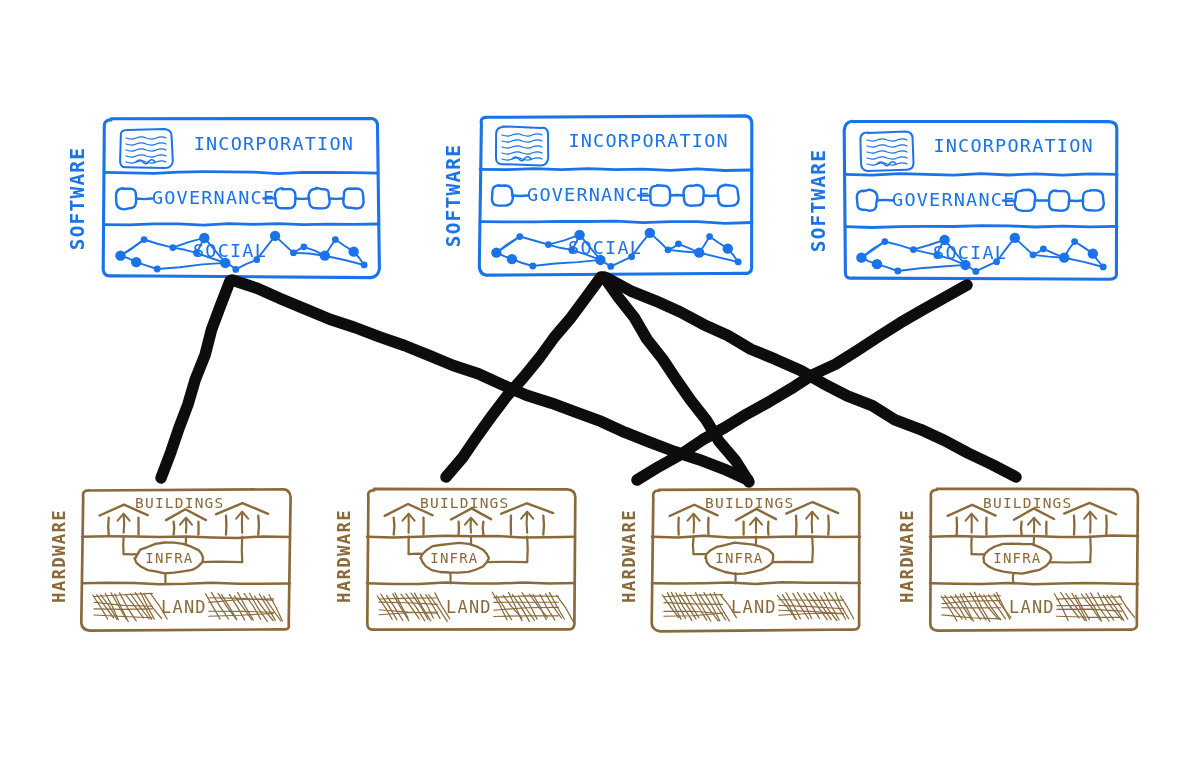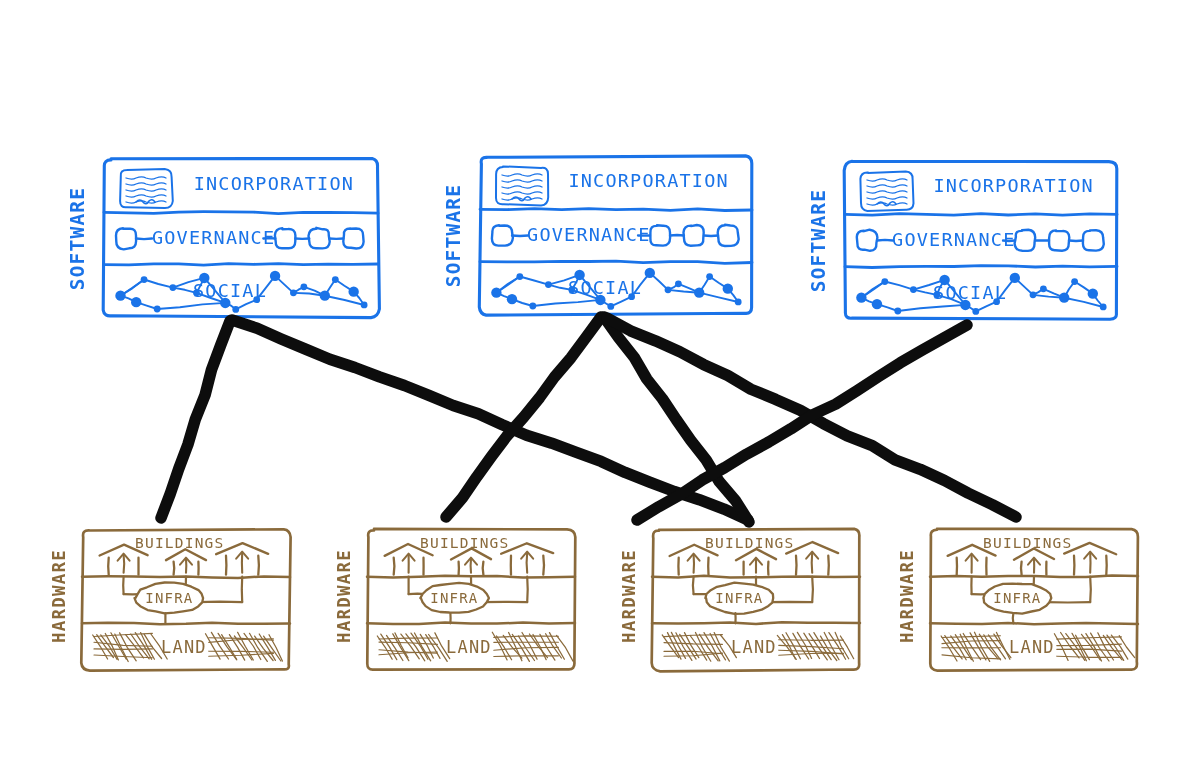--- a/index.html
+++ b/index.html
@@ -3,21 +3,21 @@
 <meta charset="utf-8">
 <title>Software / Hardware Stack Diagram</title>
 <style>
   html,body{margin:0;padding:0;}
   body{
     width:1200px;height:774px;
     background:#ffffff;
     font-family:"DejaVu Sans Mono","Liberation Mono",monospace;
     overflow:hidden;position:relative;
   }
-  #stage{position:absolute;inset:0;width:1200px;height:572px;margin-top:40px;}
+  #stage{position:absolute;inset:0;width:1200px;height:572px;}
   #stage svg{position:absolute;top:0;left:0;width:1200px;height:774px;}
 </style>
 </head>
 <body>
 
 <div id="stage">
   <svg id="scene" viewBox="0 0 1200 774" xmlns="http://www.w3.org/2000/svg">
       <g>
         <path d="M 111.0 118.7 L 372.2 118.6 Q 378.0 120.0 377.5 127.0 L 379.4 269.1 Q 378.0 277.0 371.0 277.6 L 112.4 275.7 Q 104.0 277.0 103.2 270.0 L 104.3 126.3 Q 104.0 120.0 111.0 119.9" stroke="#1a73e8" stroke-width="3.1" fill="none" stroke-linecap="round" stroke-linejoin="round"></path>
         <path d="M 104.0 172.3 L 128.9 172.8 L 153.8 173.4 L 178.7 172.1 L 203.6 171.7 L 228.5 171.8 L 253.5 172.1 L 278.4 173.7 L 303.3 172.3 L 328.2 172.5 L 353.1 172.6 L 378.0 173.2" stroke="#1a73e8" stroke-width="2.8" fill="none" stroke-linecap="round" stroke-linejoin="round"></path>

